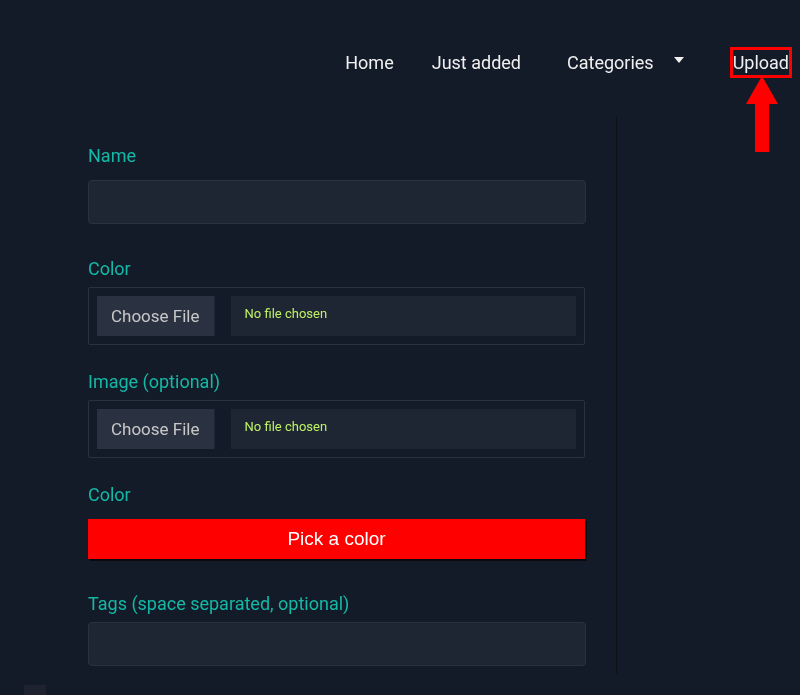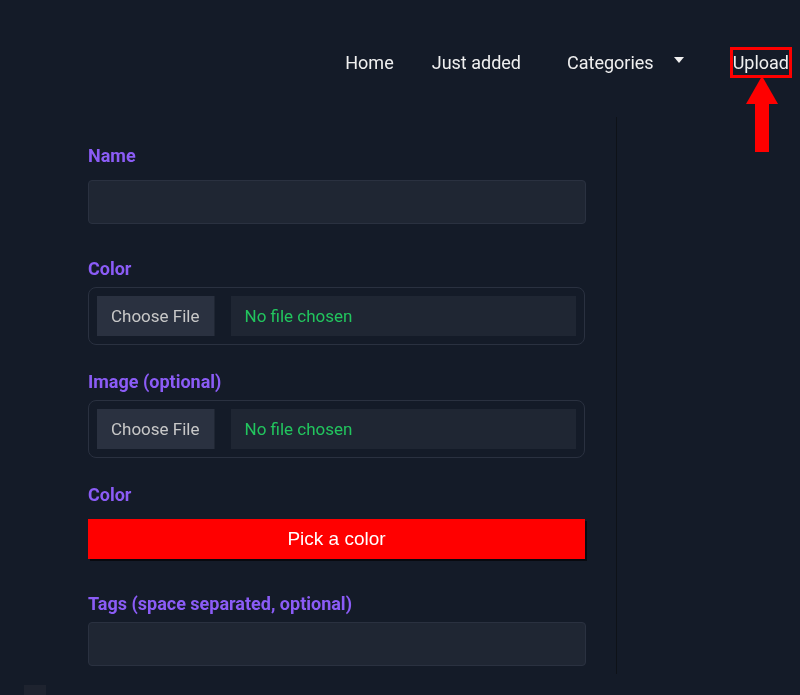--- a/index.html
+++ b/index.html
@@ -77,53 +77,53 @@
       flex: 1;
       border-left: 1px solid #0e1218;
       background: #141b28;
     }
     .field {
       margin-bottom: 26px;
     }
     .field label {
       display: block;
       font-size: 18px;
-      color: #8b5cf6;
+      color: #14b8a6;
       margin-bottom: 6px;
-      font-weight: 700;
+      font-weight: 400;
     }
     .text-input {
       width: 498px;
       height: 44px;
       background: #1f2633;
       border: 1px solid #2a3140;
       border-radius: 4px;
       color: #e8e8e8;
       font-size: 17px;
       padding: 0 14px;
     }
     .file-row {
       display: flex;
       width: 497px;
       border: 1px solid #2a3140;
-      border-radius: 8px;
+      border-radius: 2px;
       overflow: hidden;
     }
     .file-btn {
       background: #2a3140;
       color: #c8c8c8;
       font-size: 17px;
       padding: 10px 14px;
       cursor: pointer;
       border-right: 1px solid #1f2633;
     }
     .file-label {
       background: #1f2633;
-      color: #22c55e;
-      font-size: 17px;
+      color: #bef264;
+      font-size: 13px;
       padding: 10px 14px;
       flex: 1;
     }
     .color-btn {
       width: 497px;
       height: 40px;
       background: #ff0000;
       color: #fff;
       font-size: 19px;
       text-align: center;

